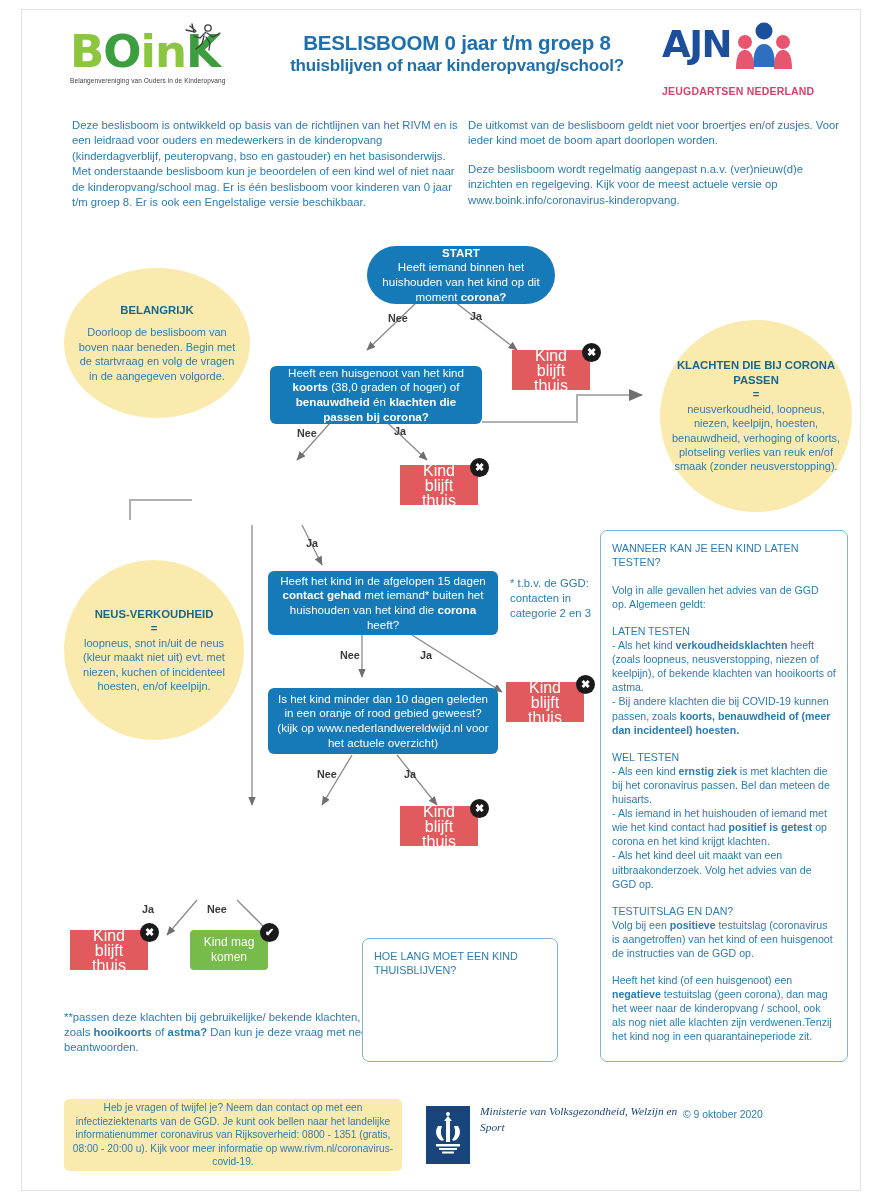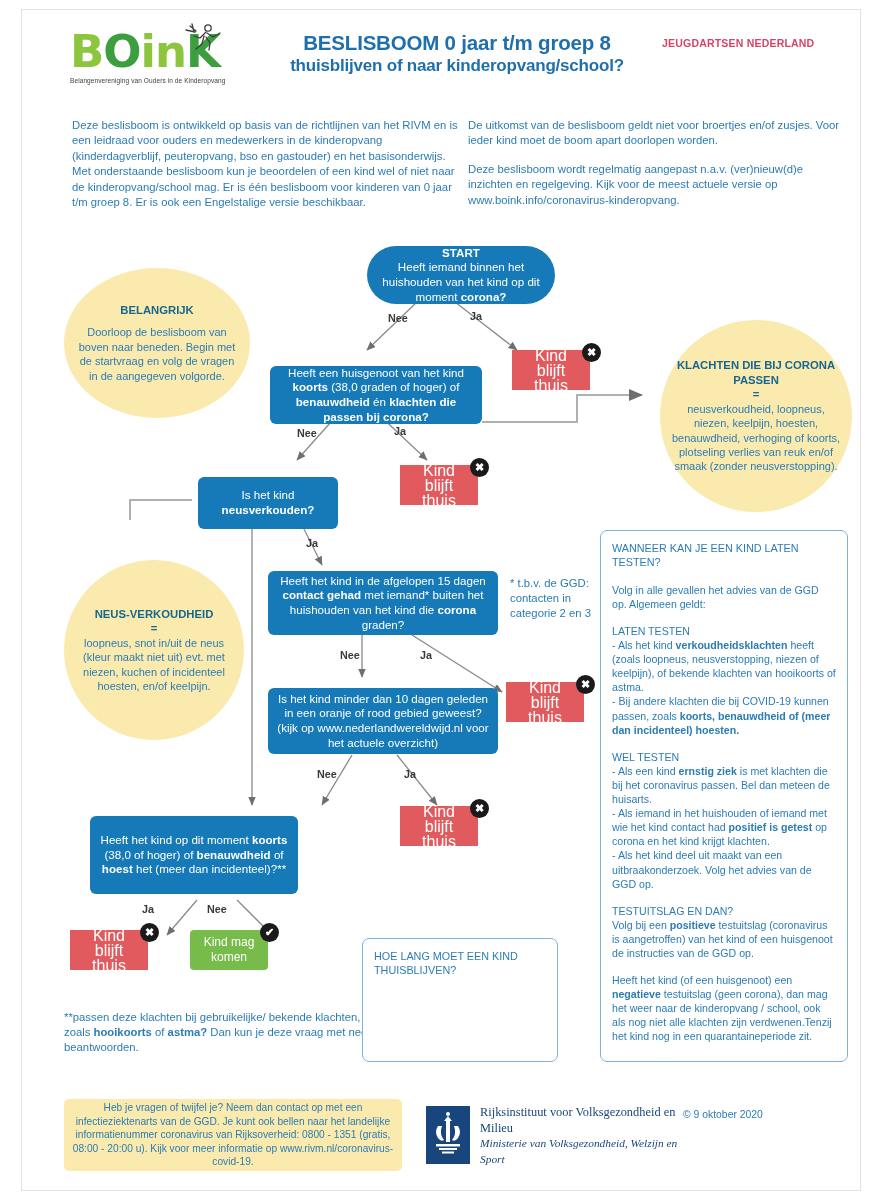--- a/index.html
+++ b/index.html
@@ -86,20 +86,31 @@
       </div>
       <div class="boink-sub">Belangenvereniging van Ouders in de Kinderopvang</div>
     </div>
 
     <div class="title-wrap">
       <div class="title1">BESLISBOOM 0 jaar t/m groep 8</div>
       <div class="title2">thuisblijven of naar kinderopvang/school?</div>
     </div>
 
     <div class="ajn-logo">
+      <div style="display:flex;align-items:flex-start;">
+        <div class="ajn-word">AJN</div>
+        <svg width="62" height="52" viewBox="0 0 62 52" style="margin-left:2px;margin-top:-4px;">
+          <circle cx="31" cy="9" r="8.5" fill="#1b4f9c"></circle>
+          <path d="M20 45 Q20 22 31 22 Q42 22 42 45 Z" fill="#2f6fbf"></path>
+          <circle cx="12" cy="20" r="7" fill="#e8556f"></circle>
+          <path d="M3 47 Q3 28 12 28 Q21 28 21 47 Z" fill="#e8556f"></path>
+          <circle cx="50" cy="20" r="7" fill="#e8556f"></circle>
+          <path d="M41 47 Q41 28 50 28 Q59 28 59 47 Z" fill="#e8556f"></path>
+        </svg>
+      </div>
       <div class="ajn-sub">JEUGDARTSEN NEDERLAND</div>
     </div>
   </div>
 
   <div class="intro intro-l">
     <p>Deze beslisboom is ontwikkeld op basis van de richtlijnen van het RIVM en is een leidraad voor ouders en medewerkers in de kinderopvang (kinderdagverblijf, peuteropvang, bso en gastouder) en het basisonderwijs. Met onderstaande beslisboom kun je beoordelen of een kind wel of niet naar de kinderopvang/school mag. Er is één beslisboom voor kinderen van 0 jaar t/m groep 8.  Er is ook een Engelstalige versie beschikbaar.</p>
   </div>
   <div class="intro intro-r">
     <p>De uitkomst van de beslisboom geldt niet voor broertjes en/of zusjes. Voor ieder kind moet de boom apart doorlopen worden.</p>
     <p>Deze beslisboom wordt regelmatig aangepast n.a.v. (ver)nieuw(d)e inzichten en regelgeving. Kijk voor de meest actuele versie op www.boink.info/coronavirus-kinderopvang.</p>
@@ -137,35 +148,29 @@
     <div style="font-weight:bold;">START</div>
     <div><span>Heeft iemand binnen het huishouden van het kind op dit moment </span><b>corona?</b></div>
   </div>
 
   <div class="node q" style="left:248px;top:356px;width:212px;height:58px;">
     <div>
       <span>Heeft een huisgenoot van het kind </span><b>koorts</b><span> (38,0 graden of hoger) of </span><b>benauwdheid</b><span> én </span><b>klachten die passen bij corona?</b>
     </div>
   </div>
 
-  <div class="node q" style="left:176px;top:467px;width:140px;height:52px;">
-    <div><span>Is het kind </span><b>neusverkouden?</b></div>
-  </div>
 
   <div class="node q" style="left:246px;top:561px;width:230px;height:64px;">
-    <div><span>Heeft het kind in de afgelopen 15 dagen </span><b>contact gehad</b><span> met iemand* buiten het huishouden van het kind die </span><b>corona</b><span> graden?</span></div>
+    <div><span>Heeft het kind in de afgelopen 15 dagen </span><b>contact gehad</b><span> met iemand* buiten het huishouden van het kind die </span><b>corona</b><span> heeft?</span></div>
   </div>
 
   <div class="node q" style="left:246px;top:678px;width:230px;height:66px;">
     <div>Is het kind minder dan 10 dagen geleden in een oranje of rood gebied geweest? (kijk op www.nederlandwereldwijd.nl voor het actuele overzicht)</div>
   </div>
 
-  <div class="node q" style="left:68px;top:806px;width:208px;height:78px;">
-    <div><span>Heeft het kind op dit moment </span><b>koorts</b><span> (38,0 of hoger) of </span><b>benauwdheid</b><span> of </span><b>hoest</b><span> het (meer dan incidenteel)?**</span></div>
-  </div>
 
   <div class="node stop" style="left:490px;top:340px;width:78px;height:40px;">
     <span>Kind blijft thuis</span>
   </div>
   <div class="badge" style="left:560px;top:333px;">✖</div>
 
   <div class="node stop" style="left:378px;top:455px;width:78px;height:40px;">
     <span>Kind blijft thuis</span>
   </div>
   <div class="badge" style="left:448px;top:448px;">✖</div>
@@ -266,21 +271,20 @@
           <circle cx="22" cy="8" r="2"></circle>
           <path d="M12 20 q-4 6 0 12 q3 4 6 2 q-5 -6 -2 -14 z"></path>
           <path d="M32 20 q4 6 0 12 q-3 4 -6 2 q5 -6 2 -14 z"></path>
           <rect x="10" y="38" width="24" height="2.5"></rect>
           <rect x="13" y="42" width="18" height="2"></rect>
           <rect x="16" y="45.5" width="12" height="2"></rect>
         </g>
       </svg>
     </div>
     <div class="rivm-txt">
-      <div class="rivm-t1">Rijksinstituut voor Volksgezondheid en Milieu</div>
       <div class="rivm-t2">Ministerie van Volksgezondheid, Welzijn en Sport</div>
     </div>
   </div>
 
   <div class="credit">
     <div>© 9 oktober 2020</div>
   </div>
 
  </div>
 </div>

